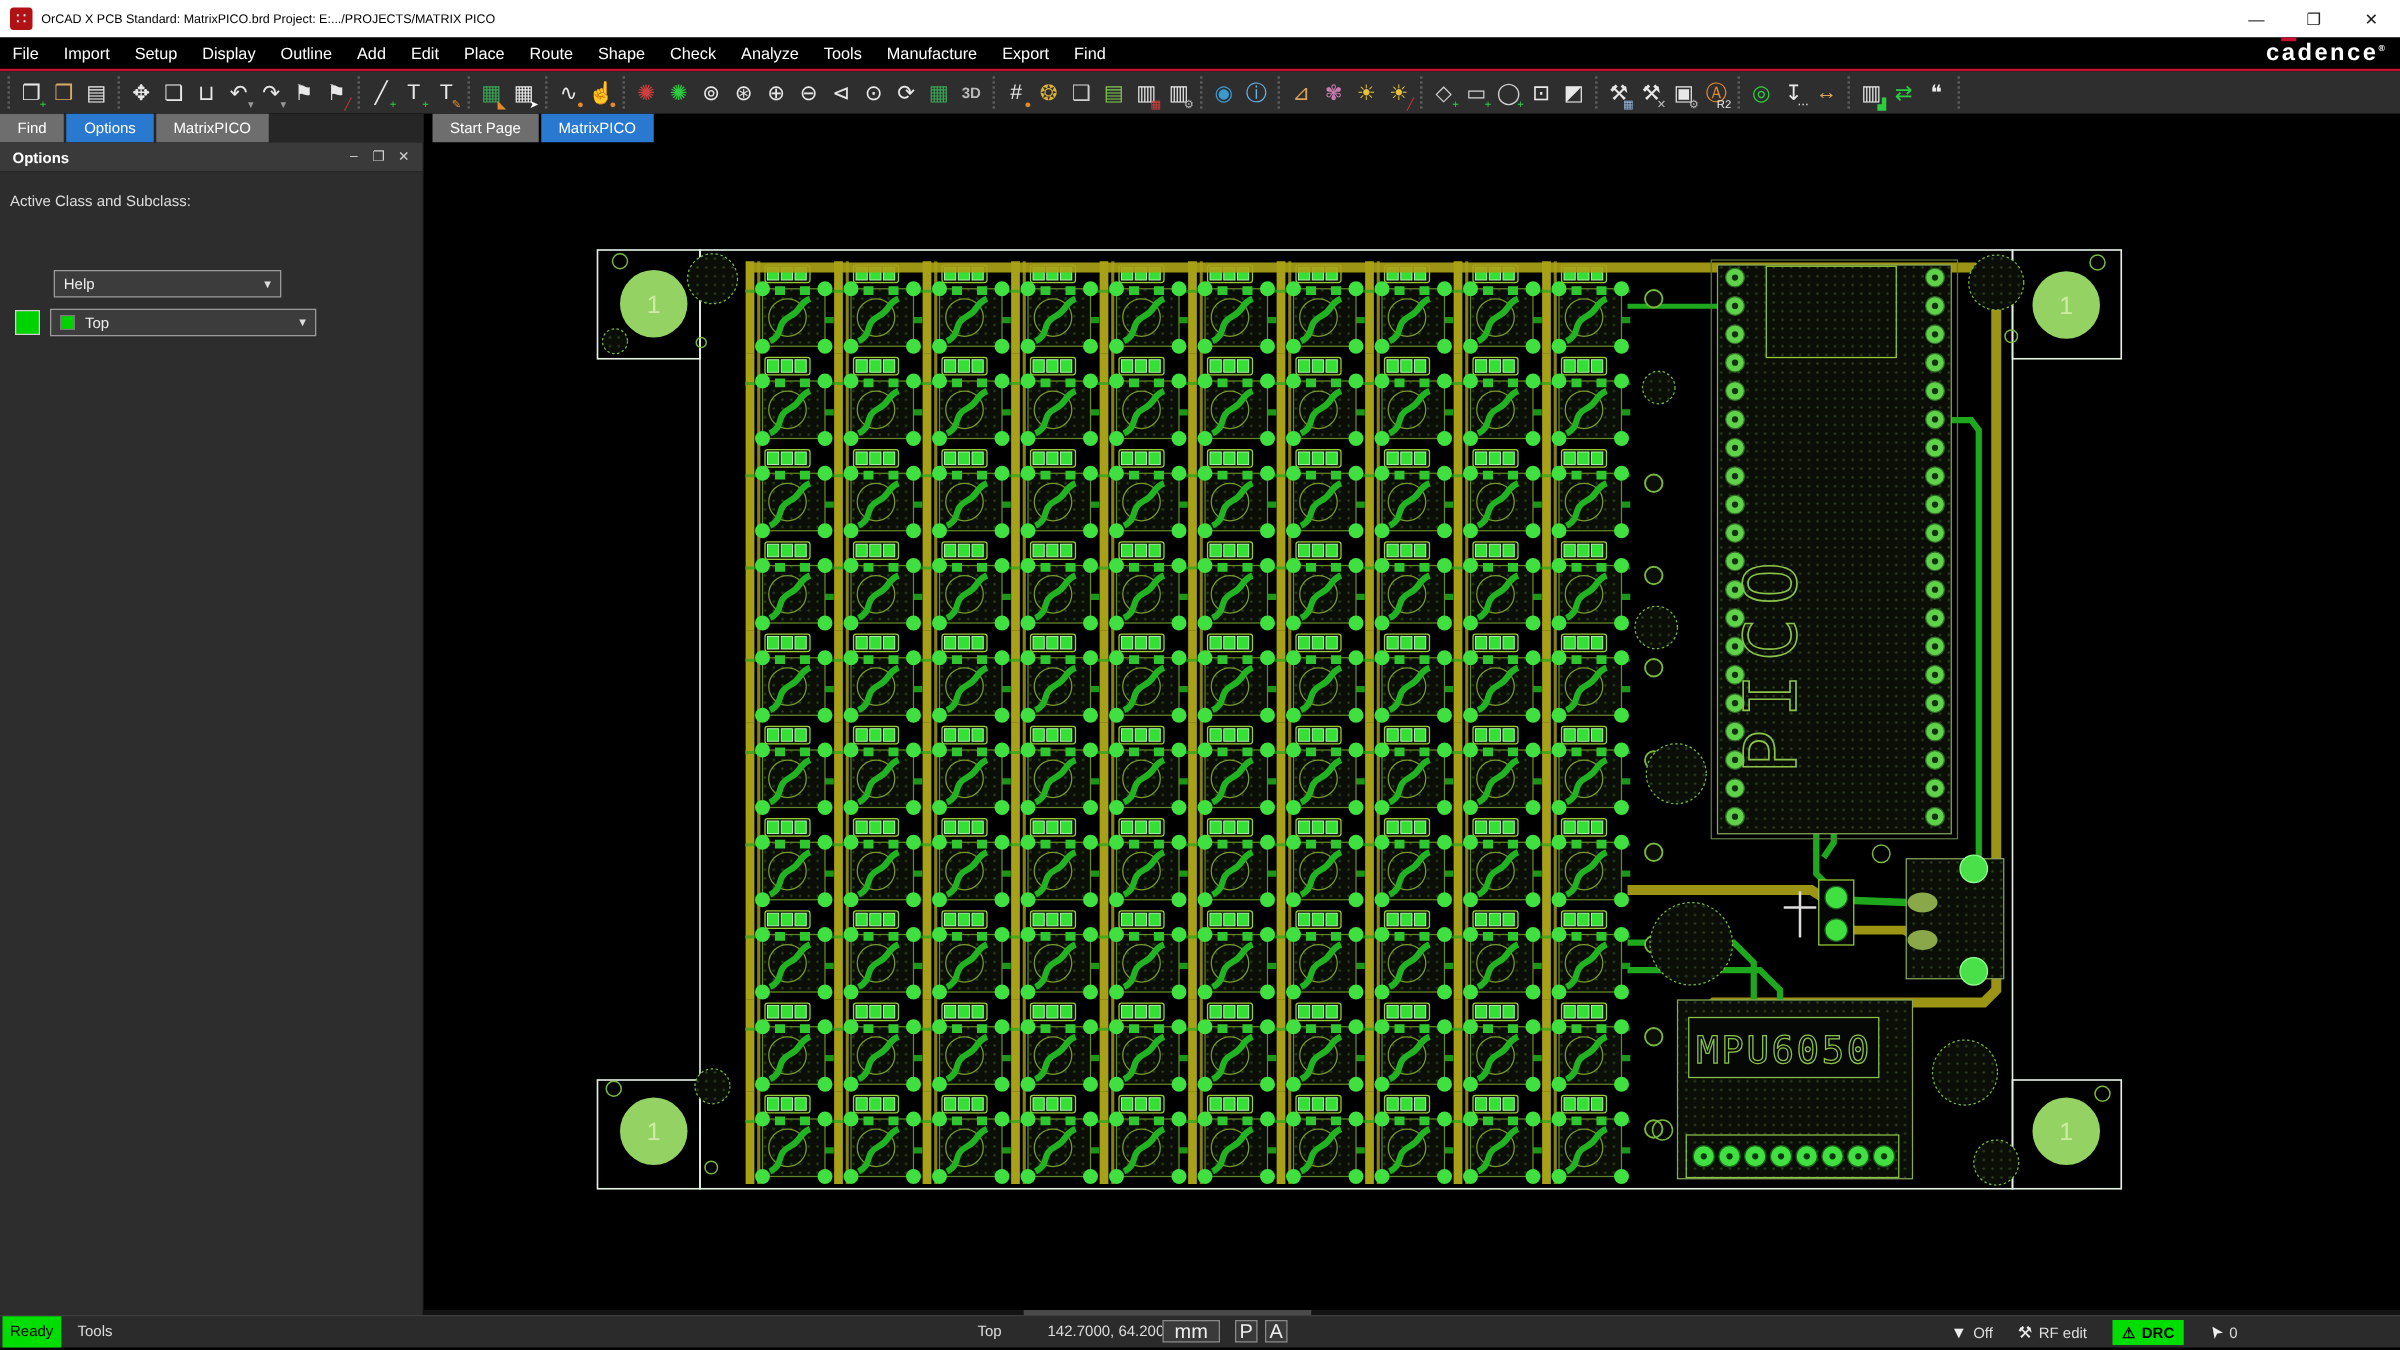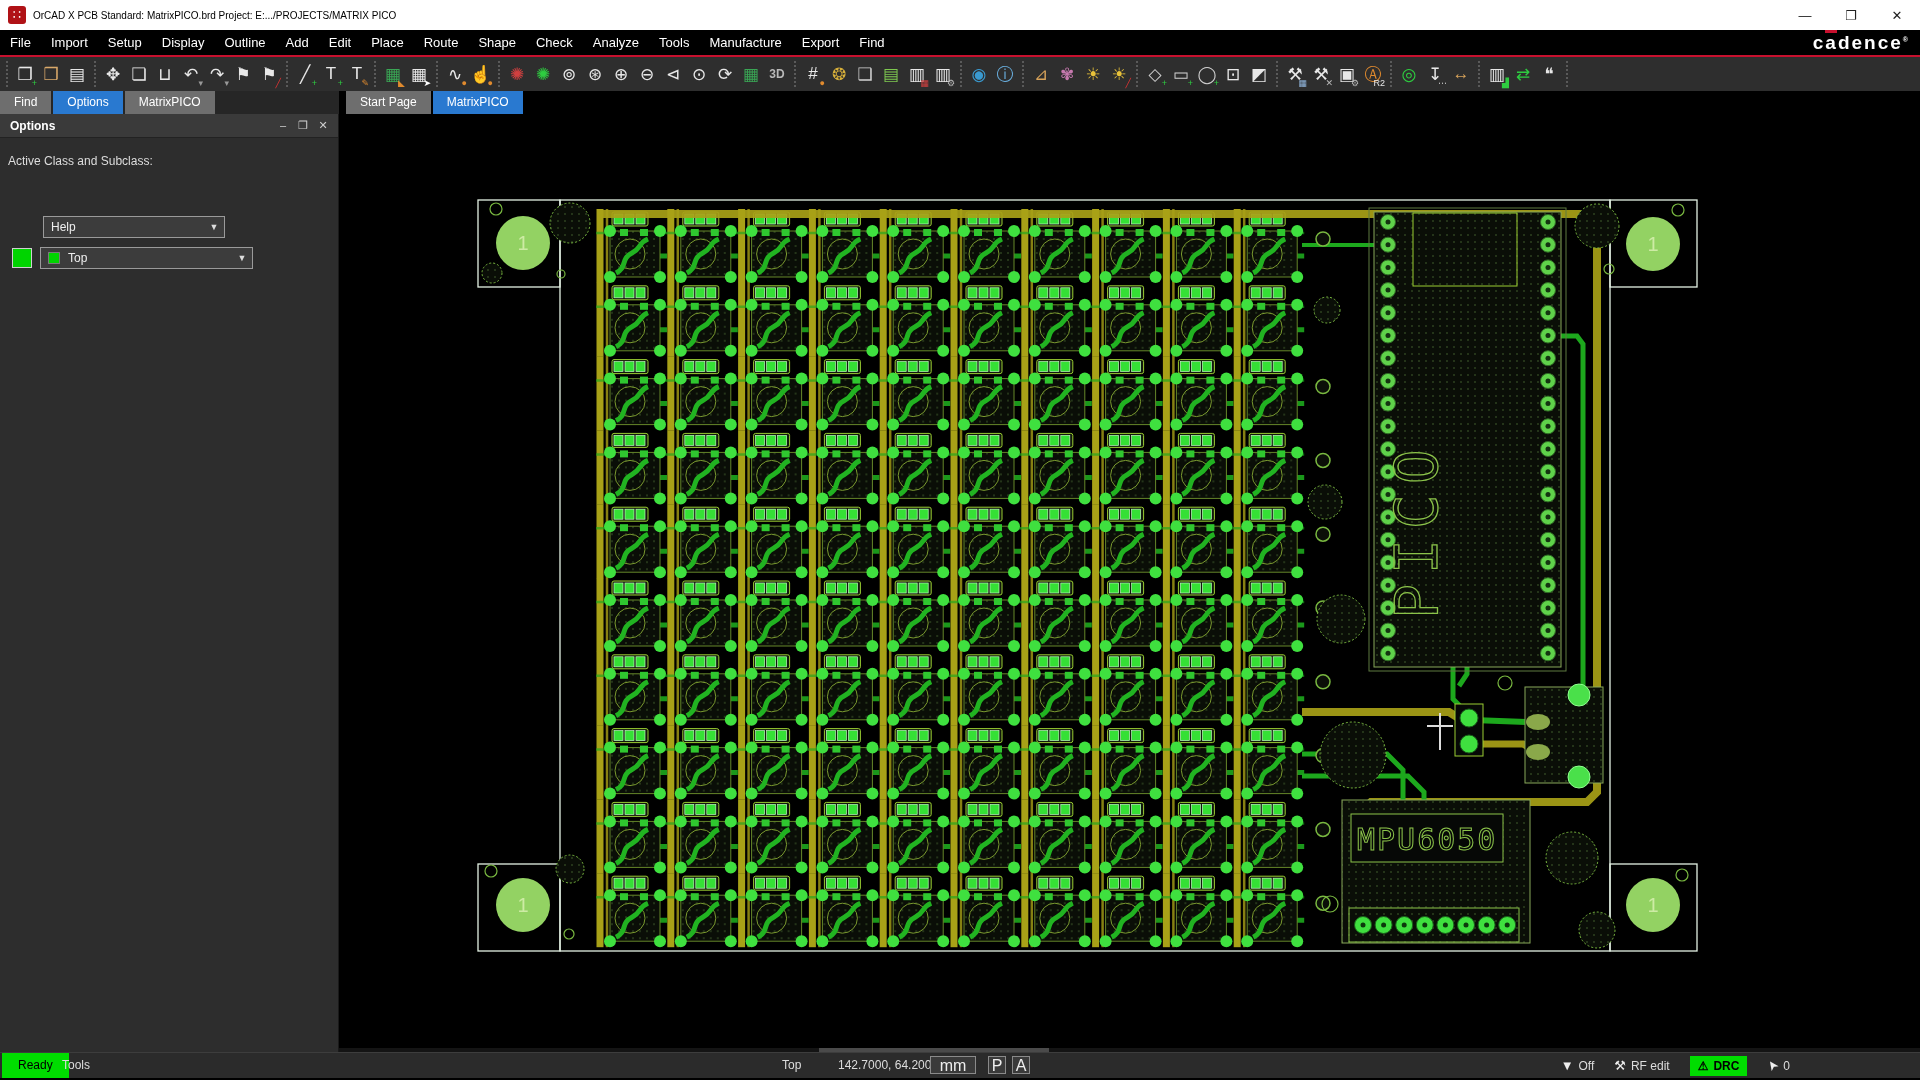--- a/index.html
+++ b/index.html
@@ -59,21 +59,21 @@
   .panel-body { position:relative; height:100%; }
   
   .canvas { flex:1; position:relative; background:#000; }
   .canvas svg { position:absolute; left:0; top:0; }
   .hscroll { position:absolute; bottom:0; left:0; right:0; height:4px; background:#141414; }
   .hscroll .thumb { position:absolute; left:480px; width:230px; height:4px; background:#4a4a4a; }
   
   .statusbar { height:26px; background:#2b2b2b; border-top:1px solid #3d3d3d; position:relative;
                color:#ddd; font-size:12px; }
   .sb-item { position:absolute; top:0; height:25px; line-height:25px; }
-  .chip { background:#00dd00; color:#000; padding:0 16px; font-size:12px; }
+  .chip { background:#00dd00; color:#000; padding:0 6px; font-size:12px; }
   .sb-box { border:1px solid #8a8a8a; background:#3a3a3a; text-align:center; line-height:17px;
             height:18px; top:3px; position:absolute; font-size:16px; color:#eee; }
   .sb-right { position:absolute; right:130px; top:0; height:25px; display:flex;
               align-items:center; gap:20px; }
   .sb-ico { font-size:13px; color:#eee; margin-right:5px; }
   .drc-chip { background:#00dd00; color:#000; height:20px; display:flex; align-items:center;
               padding:0 8px; gap:5px; font-size:12px; font-weight:bold; }
   .cursor-ico { display:inline-block; transform:rotate(-125deg); font-size:13px; }
 </style>
 </head>

